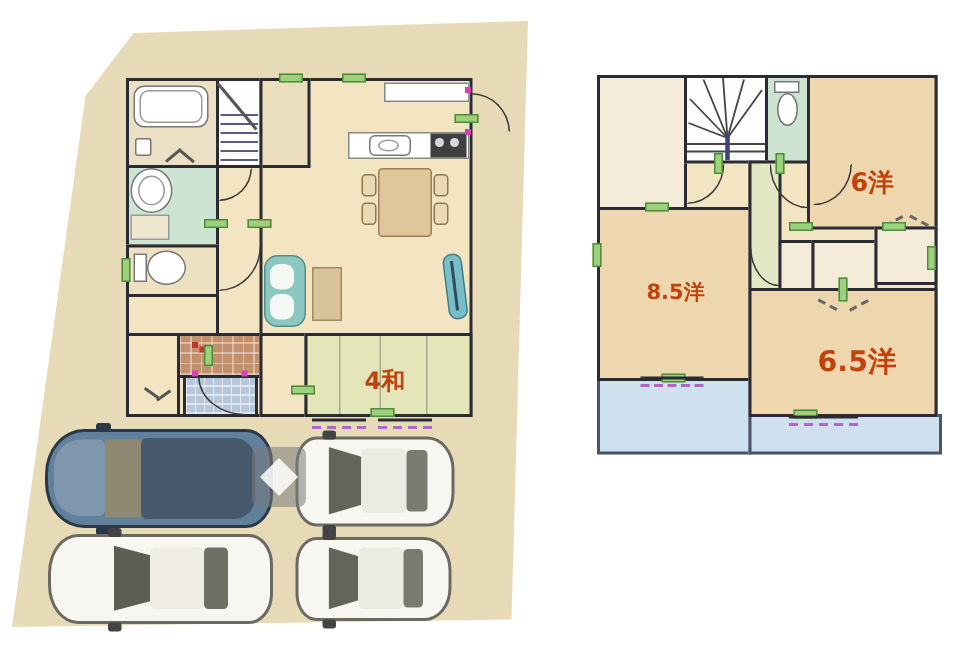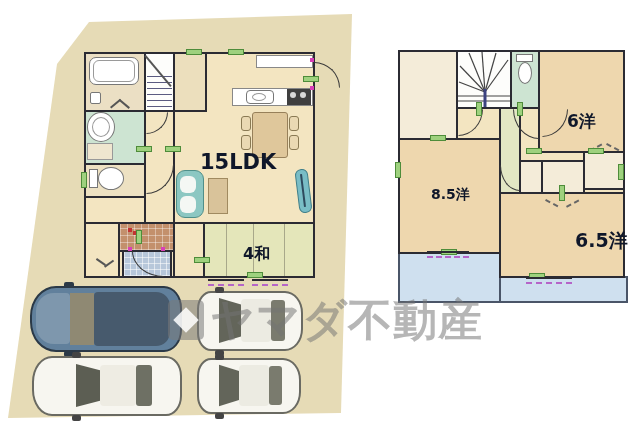--- a/index.html
+++ b/index.html
@@ -27,21 +27,21 @@
   .ellipse{border-radius:50%;}
   .gm{background:#9ed17e;border:1px solid #4e8c3a;box-sizing:border-box;}
   .pd{border-top:2.5px solid #2b2b33;border-bottom:2px dashed #b565c8;box-sizing:border-box;}
   .dot{width:4px;height:4px;background:#d83fb8;}
   .arc{border:1.5px solid #3a3a3a;box-sizing:border-box;background:transparent;}
   .arc-tr{border-left-color:transparent;border-bottom-color:transparent;border-top-right-radius:100% 100%;}
   .arc-bl{border-top-color:transparent;border-right-color:transparent;border-bottom-left-radius:100% 100%;}
   .arc-br{border-top-color:transparent;border-left-color:transparent;border-bottom-right-radius:100% 100%;}
   .line{background:#555;height:1.5px;transform-origin:left top;}
   .dash{border-top:2px dashed #666;height:0;transform-origin:left top;}
-  .label{color:#0f172a;font-weight:bold;white-space:nowrap;}
+  .label{color:#c2410c;font-weight:bold;white-space:nowrap;}
   .car{border-radius:16px;box-sizing:border-box;}
   .tatline{width:1px;background:#a8a88a;}
   .wm{display:flex;align-items:center;gap:6px;z-index:50;}
   .wm-logo{width:36px;height:40px;background:rgba(122,122,122,.55);border-radius:5px;position:relative;}
   .wm-logo:after{content:"";position:absolute;left:9px;top:11px;width:18px;height:18px;
                  background:rgba(255,255,255,.85);transform:rotate(45deg);}
   .wm-text{font-size:44px;font-weight:bold;color:rgba(115,115,115,.52);line-height:1;letter-spacing:1px;}
 </style>
 </head>
 <body>
@@ -107,21 +107,20 @@
   <div class="abs" style="left:289px;top:116px;width:10px;height:15px;background:#ead9b3;border:1.5px solid #8a7a54;border-radius:3px;box-sizing:border-box;"></div>
   <div class="abs" style="left:289px;top:135px;width:10px;height:15px;background:#ead9b3;border:1.5px solid #8a7a54;border-radius:3px;box-sizing:border-box;"></div>
 
   <div class="abs" style="left:176px;top:170px;width:28px;height:48px;background:#8cc7c2;border:1.5px solid #4f8f89;border-radius:9px;box-sizing:border-box;"></div>
   <div class="abs" style="left:180px;top:176px;width:16px;height:17px;background:#f4f7f4;border-radius:6px;"></div>
   <div class="abs" style="left:180px;top:196px;width:16px;height:17px;background:#f4f7f4;border-radius:6px;"></div>
   <div class="abs" style="left:208px;top:178px;width:20px;height:36px;background:#d9c39a;border:1px solid #a08a60;box-sizing:border-box;"></div>
   <div class="abs" style="left:297px;top:169px;width:13px;height:44px;background:#79bdc6;border:1.5px solid #3f7f8a;border-radius:6px;box-sizing:border-box;transform:rotate(-7deg);"></div>
   <div class="abs" style="left:302px;top:174px;width:2px;height:33px;background:#2e4a5e;transform:rotate(-7deg);"></div>
 
-  <div class="abs label" style="left:200px;top:150px;font-size:21px;">15LDK</div>
   <div class="abs label" style="left:243px;top:244px;font-size:16px;">4和</div>
 
   <div class="abs arc arc-tr" style="left:314px;top:62px;width:26px;height:26px;"></div>
   <div class="abs dot" style="left:310px;top:58px;"></div>
   <div class="abs dot" style="left:310px;top:86px;"></div>
   <div class="abs arc arc-br" style="left:146px;top:112px;width:22px;height:22px;"></div>
 
   <div class="abs gm" style="left:186px;top:49px;width:16px;height:6px;"></div>
   <div class="abs gm" style="left:228px;top:49px;width:16px;height:6px;"></div>
   <div class="abs gm" style="left:303px;top:76px;width:16px;height:6px;"></div>
@@ -195,21 +194,21 @@
   <div class="abs room peach" style="left:538px;top:50px;width:87px;height:103px;"></div>
   <div class="abs room peach" style="left:398px;top:138px;width:103px;height:116px;"></div>
   <div class="abs room corr" style="left:499px;top:107px;width:22px;height:87px;"></div>
   <div class="abs room pale" style="left:519px;top:160px;width:24px;height:34px;"></div>
   <div class="abs room pale" style="left:541px;top:160px;width:44px;height:34px;"></div>
   <div class="abs room pale" style="left:583px;top:151px;width:42px;height:39px;"></div>
   <div class="abs room peach" style="left:499px;top:192px;width:126px;height:86px;"></div>
 
   <div class="abs label" style="left:567px;top:110px;font-size:17px;">6洋</div>
   <div class="abs label" style="left:431px;top:186px;font-size:14px;">8.5洋</div>
-  <div class="abs label" style="left:545px;top:228px;font-size:19px;margin-left:30px;">6.5洋</div>
+  <div class="abs label" style="left:545px;top:228px;font-size:19px;">6.5洋</div>
 
   <div class="abs arc arc-br" style="left:458px;top:109px;width:25px;height:27px;"></div>
   <div class="abs arc arc-bl" style="left:513px;top:109px;width:26px;height:30px;"></div>
   <div class="abs arc arc-br" style="left:542px;top:109px;width:26px;height:28px;"></div>
   <div class="abs arc arc-bl" style="left:500px;top:165px;width:20px;height:26px;"></div>
 
   <div class="abs dash" style="left:546px;top:199px;width:14px;transform:rotate(28deg);"></div>
   <div class="abs dash" style="left:566px;top:206px;width:14px;transform:rotate(-28deg);"></div>
   <div class="abs dash" style="left:589px;top:150px;width:14px;transform:rotate(-28deg);"></div>
   <div class="abs dash" style="left:607px;top:143px;width:14px;transform:rotate(28deg);"></div>
@@ -223,16 +222,15 @@
   <div class="abs gm" style="left:559px;top:185px;width:6px;height:16px;"></div>
   <div class="abs gm" style="left:441px;top:249px;width:16px;height:6px;"></div>
   <div class="abs gm" style="left:529px;top:273px;width:16px;height:6px;"></div>
   <div class="abs gm" style="left:395px;top:162px;width:6px;height:16px;"></div>
 
   <div class="abs pd" style="left:427px;top:251px;width:42px;height:7px;"></div>
   <div class="abs pd" style="left:526px;top:277px;width:46px;height:7px;"></div>
 
   <div class="abs wm" style="left:168px;top:298px;">
     <div class="wm-logo"></div>
-    <div class="wm-text">ヤマダ不動産</div>
   </div>
 
 </div>
 
 </body></html>

